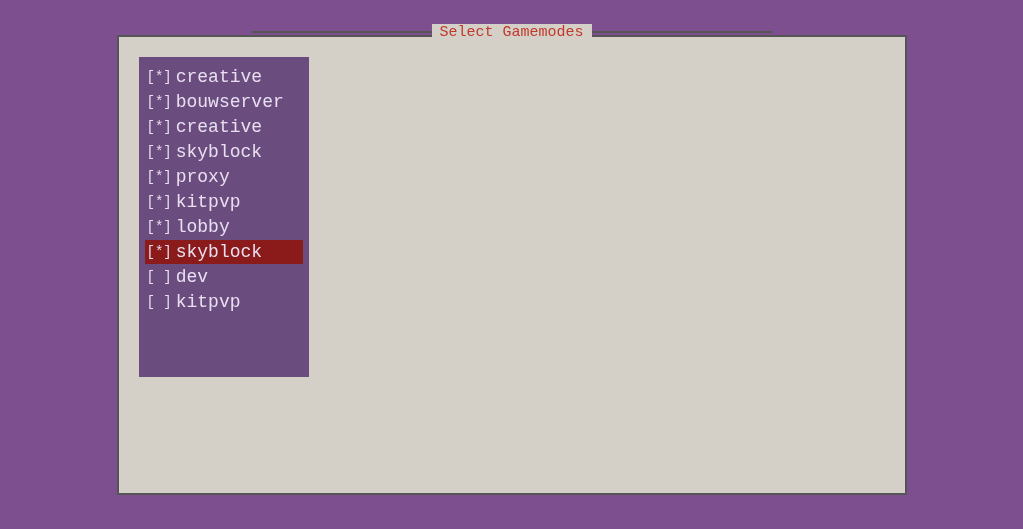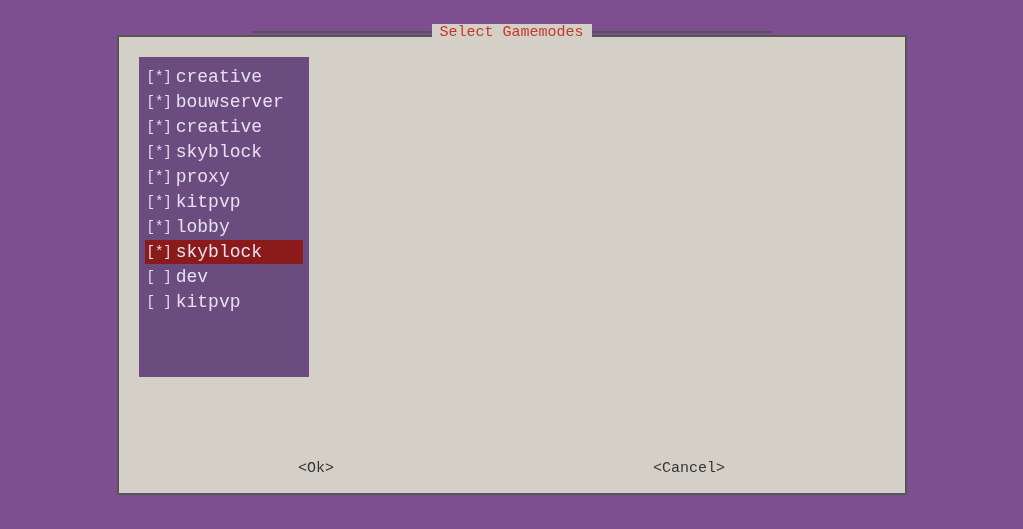--- a/index.html
+++ b/index.html
@@ -158,17 +158,13 @@
           <span class="checkbox">[ ]</span>
           <span class="item-label"> dev</span>
         </div>
         <div class="list-item">
           <span class="checkbox">[ ]</span>
           <span class="item-label"> kitpvp</span>
         </div>
       </div>
   </div>
 
-  <div class="dialog-footer">
-    <button class="btn">&lt;Ok&gt;</button>
-    <button class="btn">&lt;Cancel&gt;</button>
-  </div>
 </div>
 
 </body></html>

